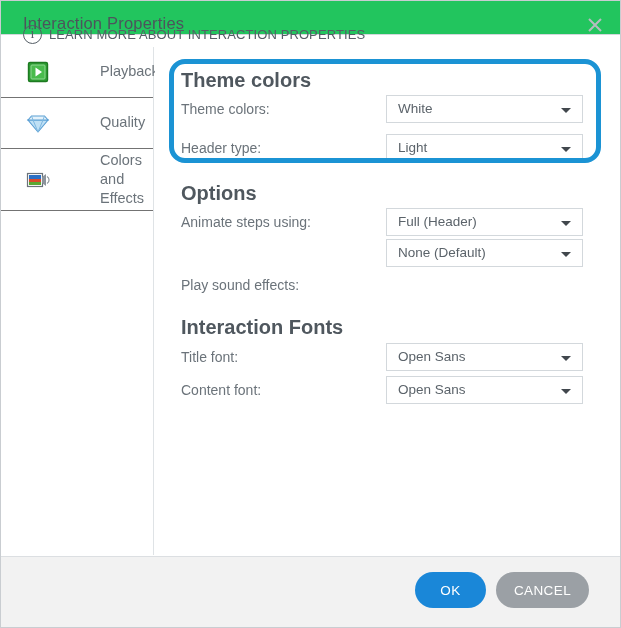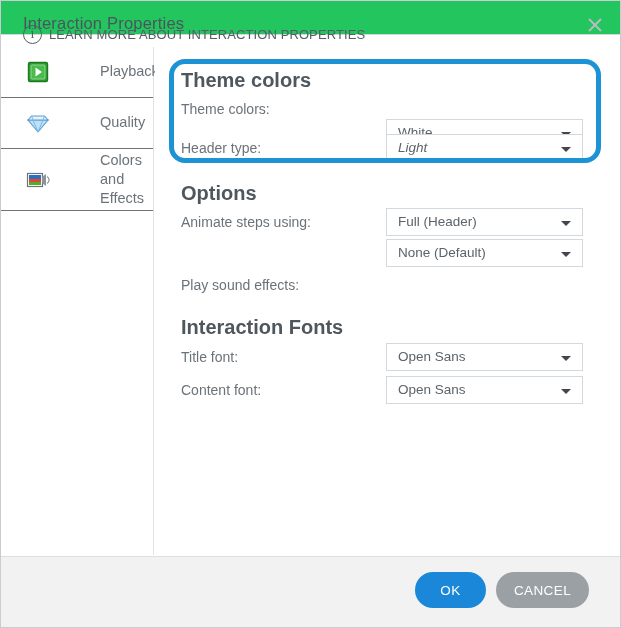--- a/index.html
+++ b/index.html
@@ -257,27 +257,27 @@
       </span>
       <span class="side-label">Colors and Effects</span>
     </div>
   </div>
 
   <div class="main">
 
     <div class="section-title" style="left:26px; top:22px;">Theme colors</div>
 
     <div class="field-label" style="left:26px; top:54px;">Theme colors:</div>
-    <div class="dropdown" style="left:231px; top:48px;margin-top:24px;">
+    <div class="dropdown" style="left:231px; top:48px;">
       <span class="val">White</span>
       <span class="arrow"></span>
     </div>
 
     <div class="field-label" style="left:26px; top:93px;">Header type:</div>
-    <div class="dropdown" style="left:231px; top:87px;font-style:italic;">
+    <div class="dropdown" style="left:231px; top:87px;">
       <span class="val">Light</span>
       <span class="arrow"></span>
     </div>
 
     <div class="highlight-ring"></div>
 
     <div class="section-title" style="left:26px; top:135px;">Options</div>
 
     <div class="field-label" style="left:26px; top:167px;">Animate steps using:</div>
     <div class="dropdown" style="left:231px; top:161px;">

